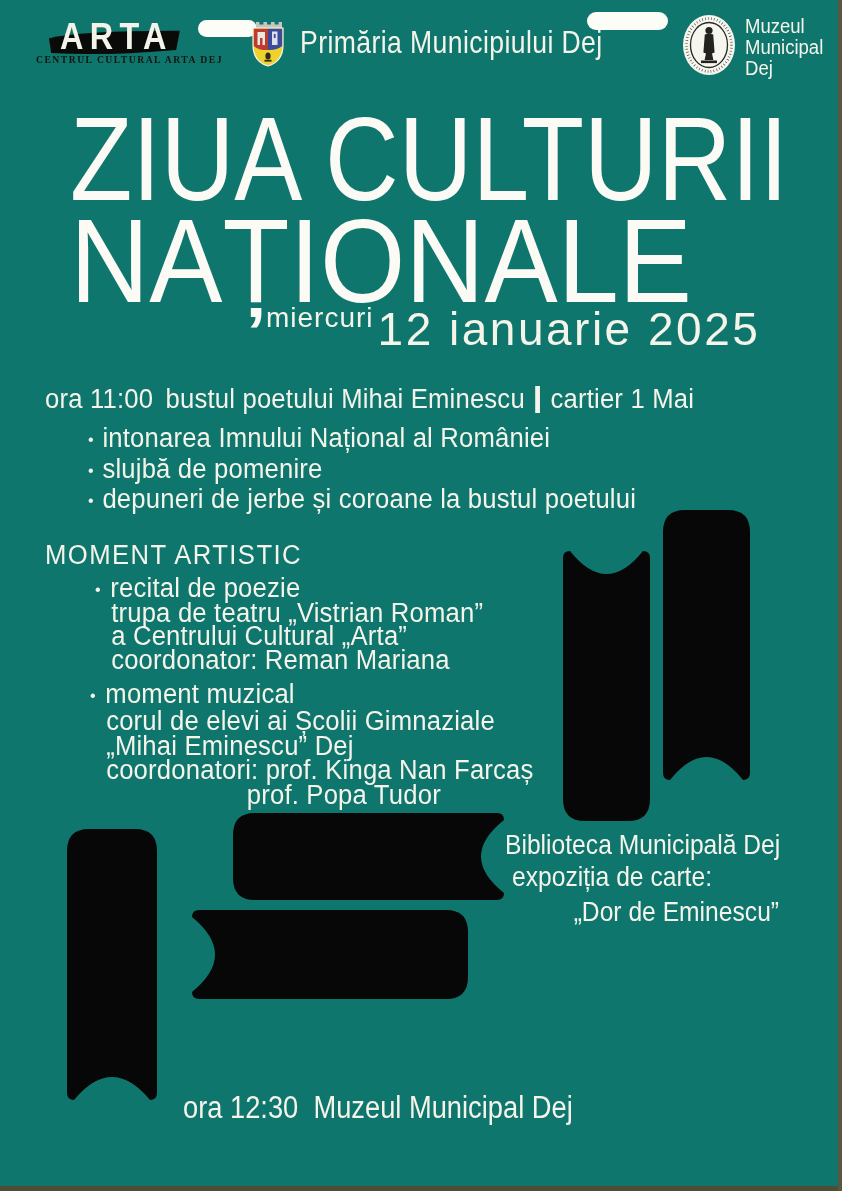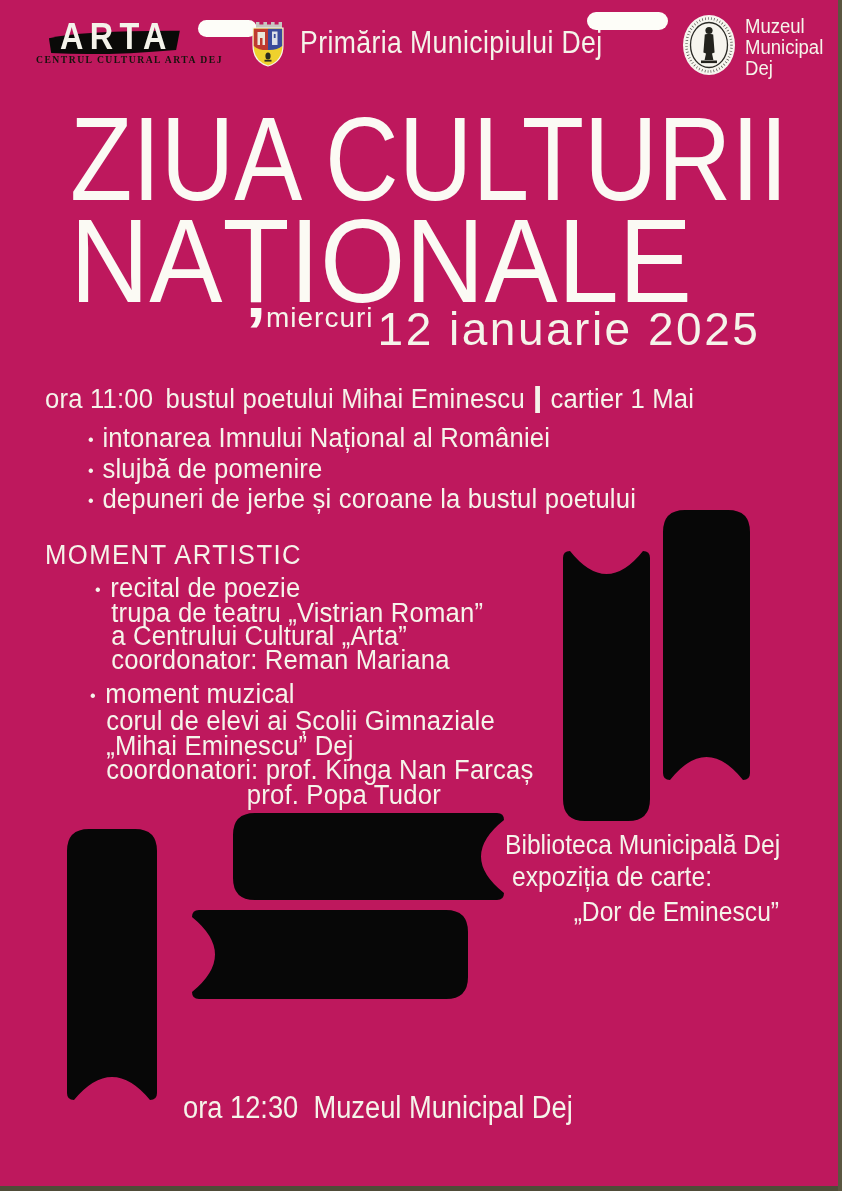--- a/index.html
+++ b/index.html
@@ -1,18 +1,18 @@
 <!DOCTYPE html>
 <html><head>
 <meta charset="utf-8">
 <style>
   html,body{margin:0;padding:0;background:#444;}
   .poster{
     position:relative;width:842px;height:1191px;margin:0 auto;
-    background:#be185d;overflow:hidden;
+    background:#0f766e;overflow:hidden;
     font-family:"Liberation Sans",sans-serif;color:#f5f4ea;
   }
   .abs{position:absolute;}
   .white-pill{background:#fdfdf8;border-radius:9px;}
   
   .arta-name{
     left:60px;top:16px;font-size:36px;font-weight:bold;letter-spacing:7px;
     color:#f4f3ea;transform:scaleX(.9);transform-origin:left top;z-index:3;
   }
   .arta-sub{

